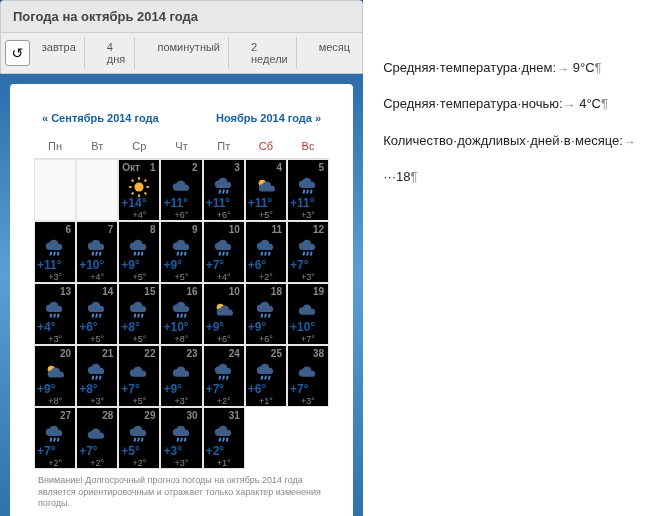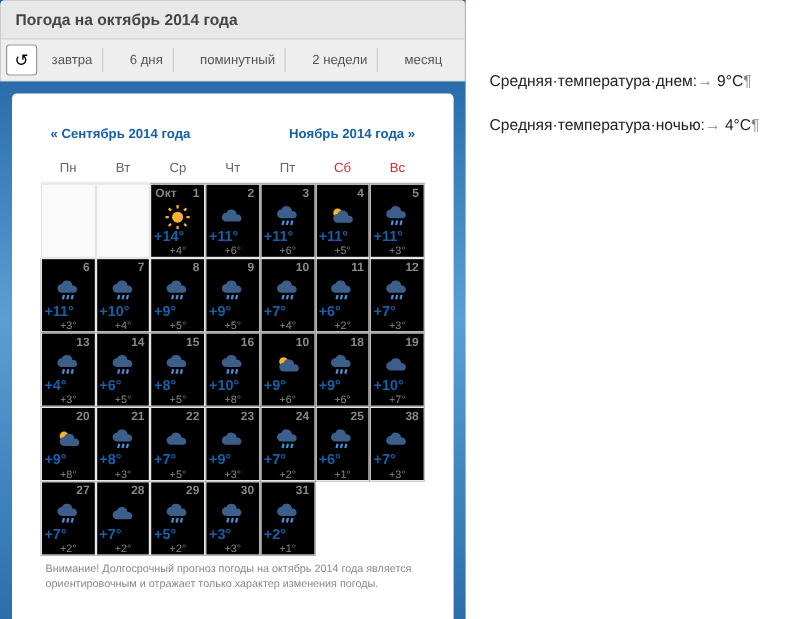--- a/index.html
+++ b/index.html
@@ -32,21 +32,21 @@
 </head>
 <body>
 
 <div class="left">
   <div class="hdr">
     <div class="title">Погода на октябрь 2014 года</div>
     <div class="tabs">
       <div class="clock">↺</div>
       <div id="tabrow" style="display: flex; gap: 14px;">
           <div class="tab">завтра</div>
-          <div class="tab">6 дня</div>
+          <div class="tab">4 дня</div>
           <div class="tab">поминутный</div>
           <div class="tab">2 недели</div>
           <div class="tab">месяц</div>
         </div>
     </div>
   </div>
   <div class="cal">
     <div class="nav">
       <a href="#">« Сентябрь 2014 года</a>
       <a href="#">Ноябрь 2014 года »</a>
@@ -429,13 +429,14 @@
           <div class="lo">+1°</div>
         </div>
       </div>
     <div class="note">Внимание! Долгосрочный прогноз погоды на октябрь 2014 года является ориентировочным и отражает только характер изменения погоды.</div>
   </div>
 </div>
 
 <div class="right" id="stats">
     <div><span>Средняя·температура·днем:</span><span class="arr">→</span> <span>9°C</span><span class="pil">¶</span></div>
     <div><span>Средняя·температура·ночью:</span><span class="arr">→</span> <span>4°C</span><span class="pil">¶</span></div>
+    <div><span>Количество·дождливых·дней·в·месяце:</span><span class="arr">→</span> <span>···18</span><span class="pil">¶</span></div>
   </div>
 
 </body></html>

